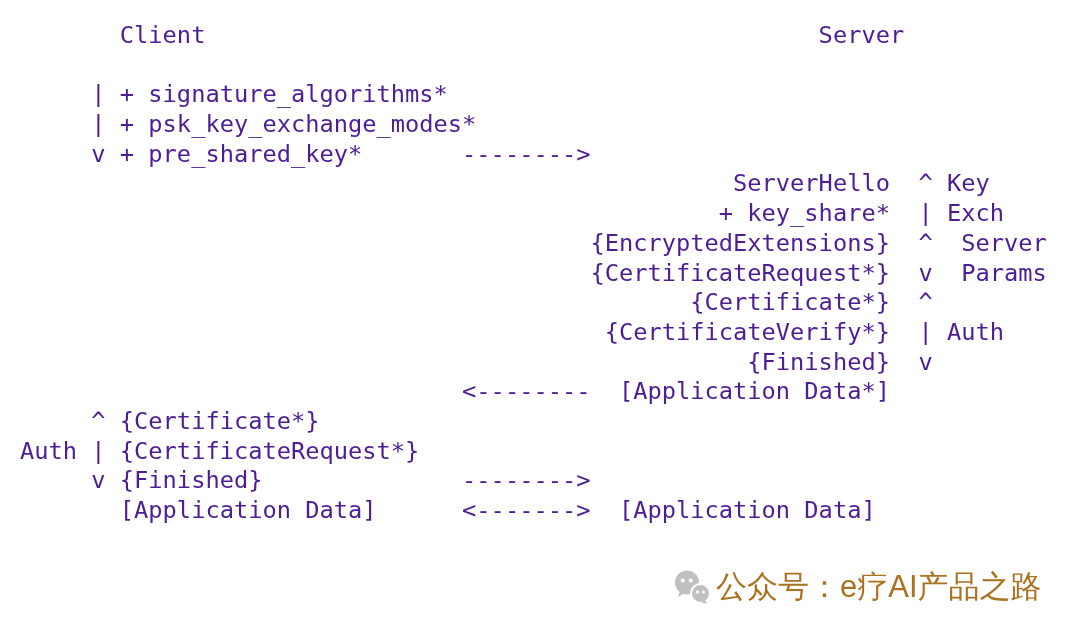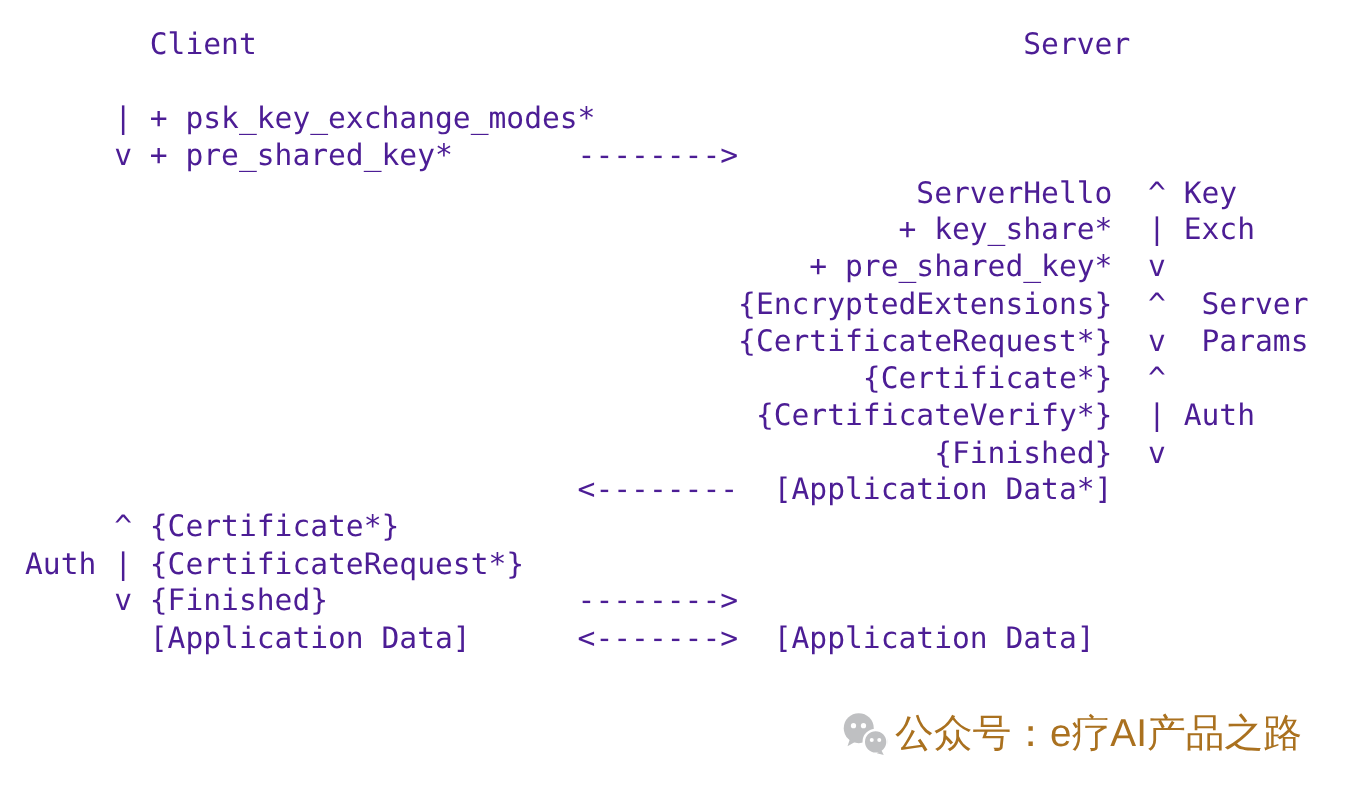--- a/index.html
+++ b/index.html
@@ -64,25 +64,25 @@
         <circle cx="23.4" cy="23" r="1.6"></circle>
         <circle cx="29.4" cy="23" r="1.6"></circle>
       </g>
     </svg>
     <span class="wm-text">公众号：e疗AI产品之路</span>
   </div>
 
   <div class="diagram">
     <div class="line">       Client                                           Server</div>
     <div class="line"></div>
+    <div class="line">     | + signature_algorithms*</div>
     <div class="line">     | + psk_key_exchange_modes*</div>
     <div class="line">     v + pre_shared_key*       --------&gt;</div>
     <div class="line">                                                  ServerHello  ^ Key</div>
     <div class="line">                                                 + key_share*  | Exch</div>
-    <div class="line">                                            + pre_shared_key*  v</div>
     <div class="line">                                        {EncryptedExtensions}  ^  Server</div>
     <div class="line">                                        {CertificateRequest*}  v  Params</div>
     <div class="line">                                               {Certificate*}  ^</div>
     <div class="line">                                         {CertificateVerify*}  | Auth</div>
     <div class="line">                                                   {Finished}  v</div>
     <div class="line">                               &lt;--------  [Application Data*]</div>
     <div class="line">     ^ {Certificate*}</div>
     <div class="line">Auth | {CertificateRequest*}</div>
     <div class="line">     v {Finished}              --------&gt;</div>
     <div class="line">       [Application Data]      &lt;-------&gt;  [Application Data]</div>

